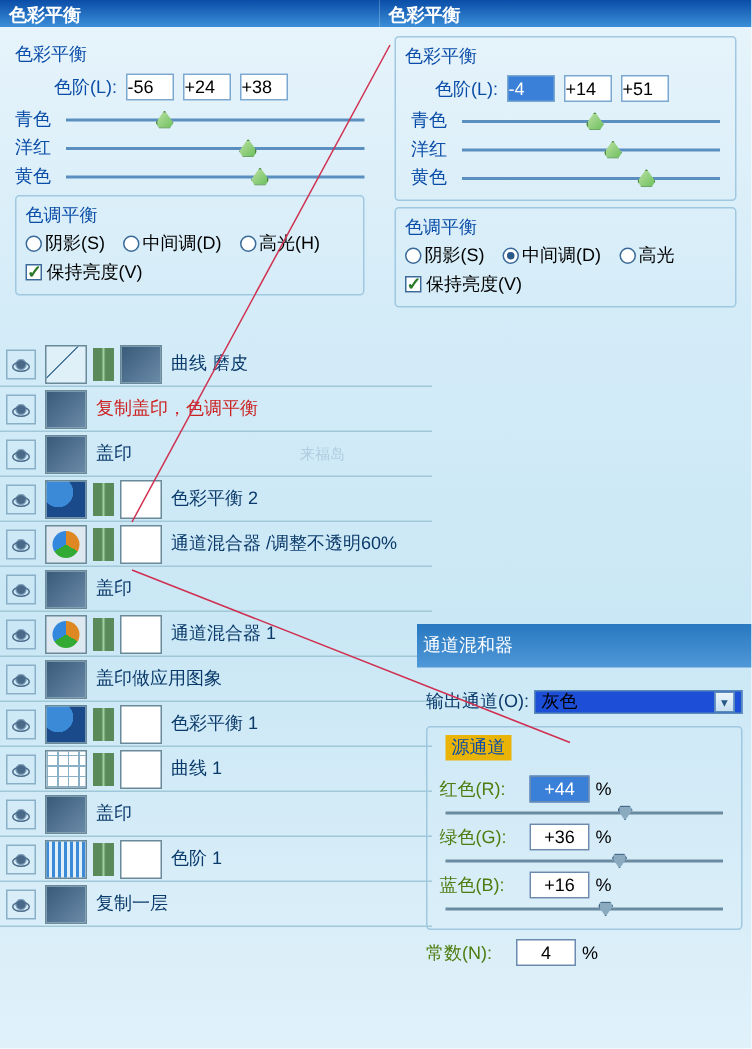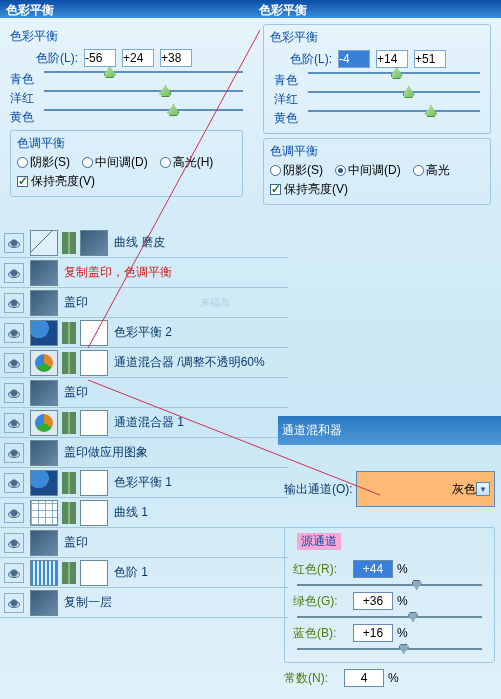--- a/index.html
+++ b/index.html
@@ -7,44 +7,44 @@
 .titlebar{background:linear-gradient(180deg,#0a4da8 0%,#3b8fd8 100%);color:#fff;padding:2px 6px;font-weight:bold;height:18px}
 .panel{position:absolute}
 .p1{left:0;top:0;width:253px}
 .p2{left:253px;top:0;width:248px}
 .body1{padding:6px}
 .sub{color:#0a4da8;margin:4px 0 2px 4px}
 .row{display:flex;align-items:center;gap:6px;margin:4px 0 4px 30px}
 .row label{color:#0a4da8}
 .val{width:32px;height:18px;border:1px solid #7aa8d0;background:#fff;text-align:left;line-height:16px}
 .valsel{background:#3a7fd8;color:#fff}
-.slrow{display:flex;align-items:flex-start;margin:2px 0 2px 4px}
+.slrow{display:flex;align-items:center;margin:2px 0 2px 4px}
 .slrow .lab{width:30px;color:#0a4da8}
 .track{flex:1;height:2px;background:#5a8fc0;position:relative;margin:0 4px}
 .thumb{position:absolute;top:-5px;width:12px;height:12px;background:linear-gradient(135deg,#b8e0a0,#6fc060);border:1px solid #4a8a3a;clip-path:polygon(50% 0,100% 70%,80% 100%,20% 100%,0 70%)}
 .grp{border:1px solid #a0c8e0;border-radius:3px;margin:4px;padding:4px 6px}
 .rrow{display:flex;align-items:center;gap:12px;margin:2px 0}
 .rad{width:11px;height:11px;border:1px solid #3a6a9a;border-radius:50%;display:inline-block;vertical-align:middle;margin-right:2px;background:#fff}
 .rad.on::after{content:"";display:block;width:5px;height:5px;background:#2a5a8a;border-radius:50%;margin:2px}
 .chk{width:11px;height:11px;border:1px solid #3a6a9a;display:inline-block;vertical-align:middle;margin-right:3px;background:#fff;position:relative}
 .chk.on::after{content:"✓";position:absolute;top:-3px;left:0;color:#2a7a2a;font-weight:bold}
 .layers{position:absolute;left:0;top:228px;width:288px}
 .lrow{display:flex;align-items:center;height:30px;border-bottom:1px solid #a0c8d8}
 .eye{width:20px;height:20px;margin:0 4px;background:radial-gradient(circle at 50% 50%,#4a6a8a 20%,#a0c0d8 30%,transparent 31%);border:1px solid #8ab0c8;position:relative}
 .eye::after{content:"";position:absolute;top:7px;left:3px;right:3px;height:5px;border:1px solid #4a6a8a;border-radius:50%}
 .thumb1{width:28px;height:26px;border:1px solid #6a8a9a;margin:0 2px;background:#dde8f0}
 .thumb2{width:28px;height:26px;border:1px solid #6a8a9a;margin:0 2px;background:#fff}
 .link{width:14px;height:22px;margin:0 2px;background:linear-gradient(90deg,#5a8a5a 40%,#a0d0a0 50%,#5a8a5a 60%)}
 .lname{margin-left:4px;color:#0a3a6a}
 .cmixer{position:absolute;left:278px;top:416px;width:223px}
 .cmixer .hd{background:linear-gradient(180deg,#2878c0 0%,#5098d8 100%);color:#fff;padding:6px 4px;font-weight:normal}
 .cmixer .bd{padding:6px}
-.crow{display:flex;align-items:center;margin:20px 0}
+.crow{display:flex;align-items:center;margin:8px 0}
 .crow .cl{width:72px;color:#0a3a6a}
-.sel{flex:1;height:36px;border:1px solid #5a8ab8;background:#fdba74;display:flex;align-items:center;padding:0 4px;justify-content:flex-end}
+.sel{flex:1;height:16px;border:1px solid #5a8ab8;background:#1d4ed8;display:flex;align-items:center;padding:0 4px;justify-content:space-between}
 .sel .dd{width:14px;height:14px;border:1px solid #5a8ab8;background:linear-gradient(180deg,#eaf4fb,#c8e0f0);display:flex;align-items:center;justify-content:center}
 .sel .dd::after{content:"▾";font-size:9px;color:#2a5a8a}
 .csl{display:flex;align-items:center;margin:6px 0}
 .csl .cl{width:60px;color:#4d7c0f}
 .csl .tr{flex:1;height:2px;background:#6a8aa0;position:relative;margin:0 4px}
 .csl .th{position:absolute;top:-4px;width:10px;height:10px;background:#8aaac0;border:1px solid #4a6a8a;clip-path:polygon(50% 100%,100% 30%,80% 0,20% 0,0 30%)}
 .numbox{width:40px;height:18px;border:1px solid #6a8ab0;background:#fff;text-align:center;padding:0 3px;line-height:16px}
 .numsel{background:#3a7fd8;color:#fff}
 .pct{margin-left:4px}
 svg.lines{position:absolute;left:0;top:0;pointer-events:none}
@@ -235,21 +235,21 @@
   <div class="hd">通道混和器</div>
   <div class="bd">
     <div class="crow">
       <span class="cl">输出通道(O):</span>
       <div class="sel">
           <span>灰色</span>
           <span class="dd"></span>
         </div>
     </div>
     <div class="grp" style="margin:6px 0;padding:6px 8px">
-      <div class="sub" style="margin:-12px 0 4px 4px;background:#f9a8d4;display:inline-block;padding:0 4px">源通道</div>
+      <div class="sub" style="margin:-12px 0 4px 4px;background:#eab308;display:inline-block;padding:0 4px">源通道</div>
       <div class="csl">
           <span class="cl">红色(R):</span>
           <div class="numbox numsel">+44</div>
           <span class="pct">%</span>
         </div>
       <div class="csl">
           <div class="tr">
             <div class="th" style="left:62%"></div>
           </div>
         </div>

